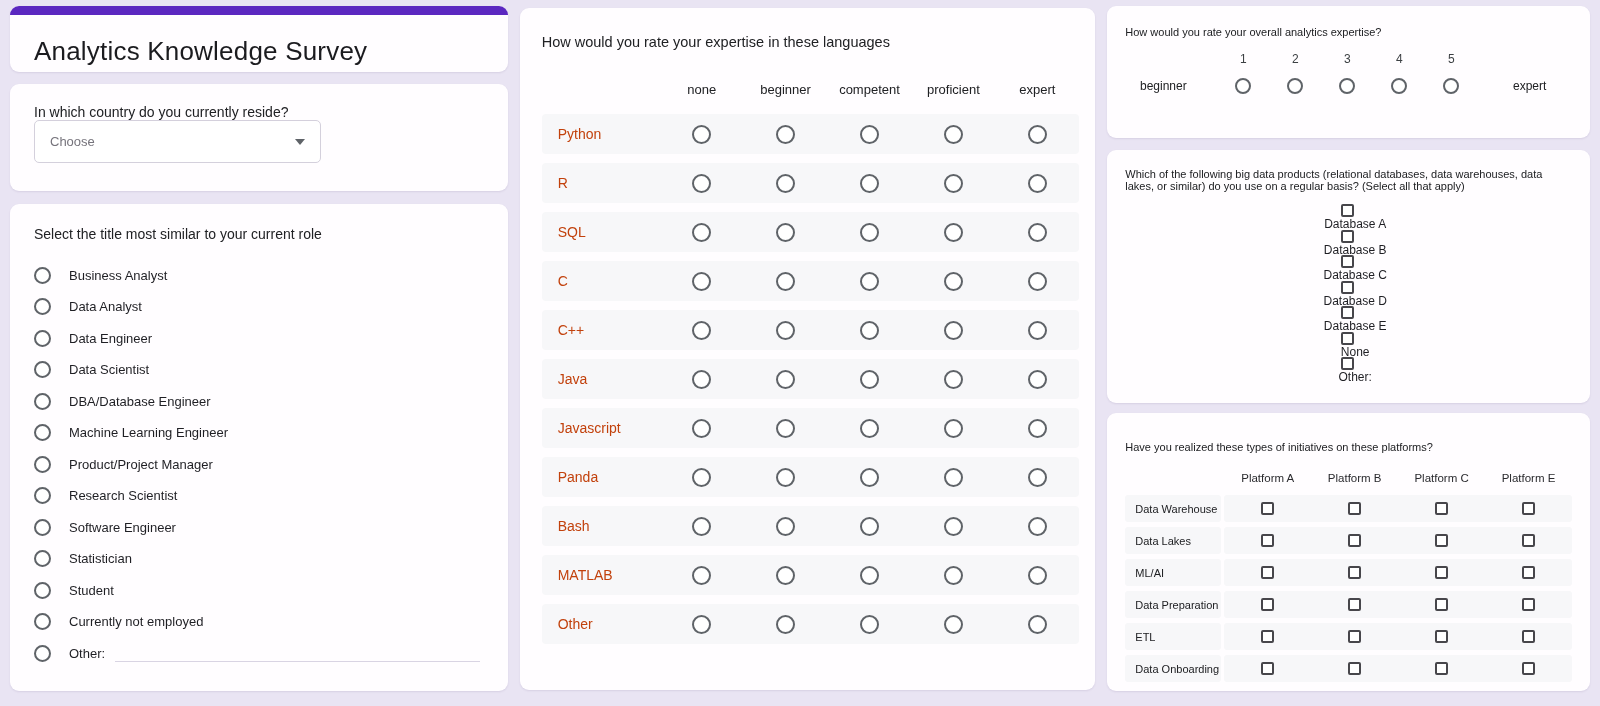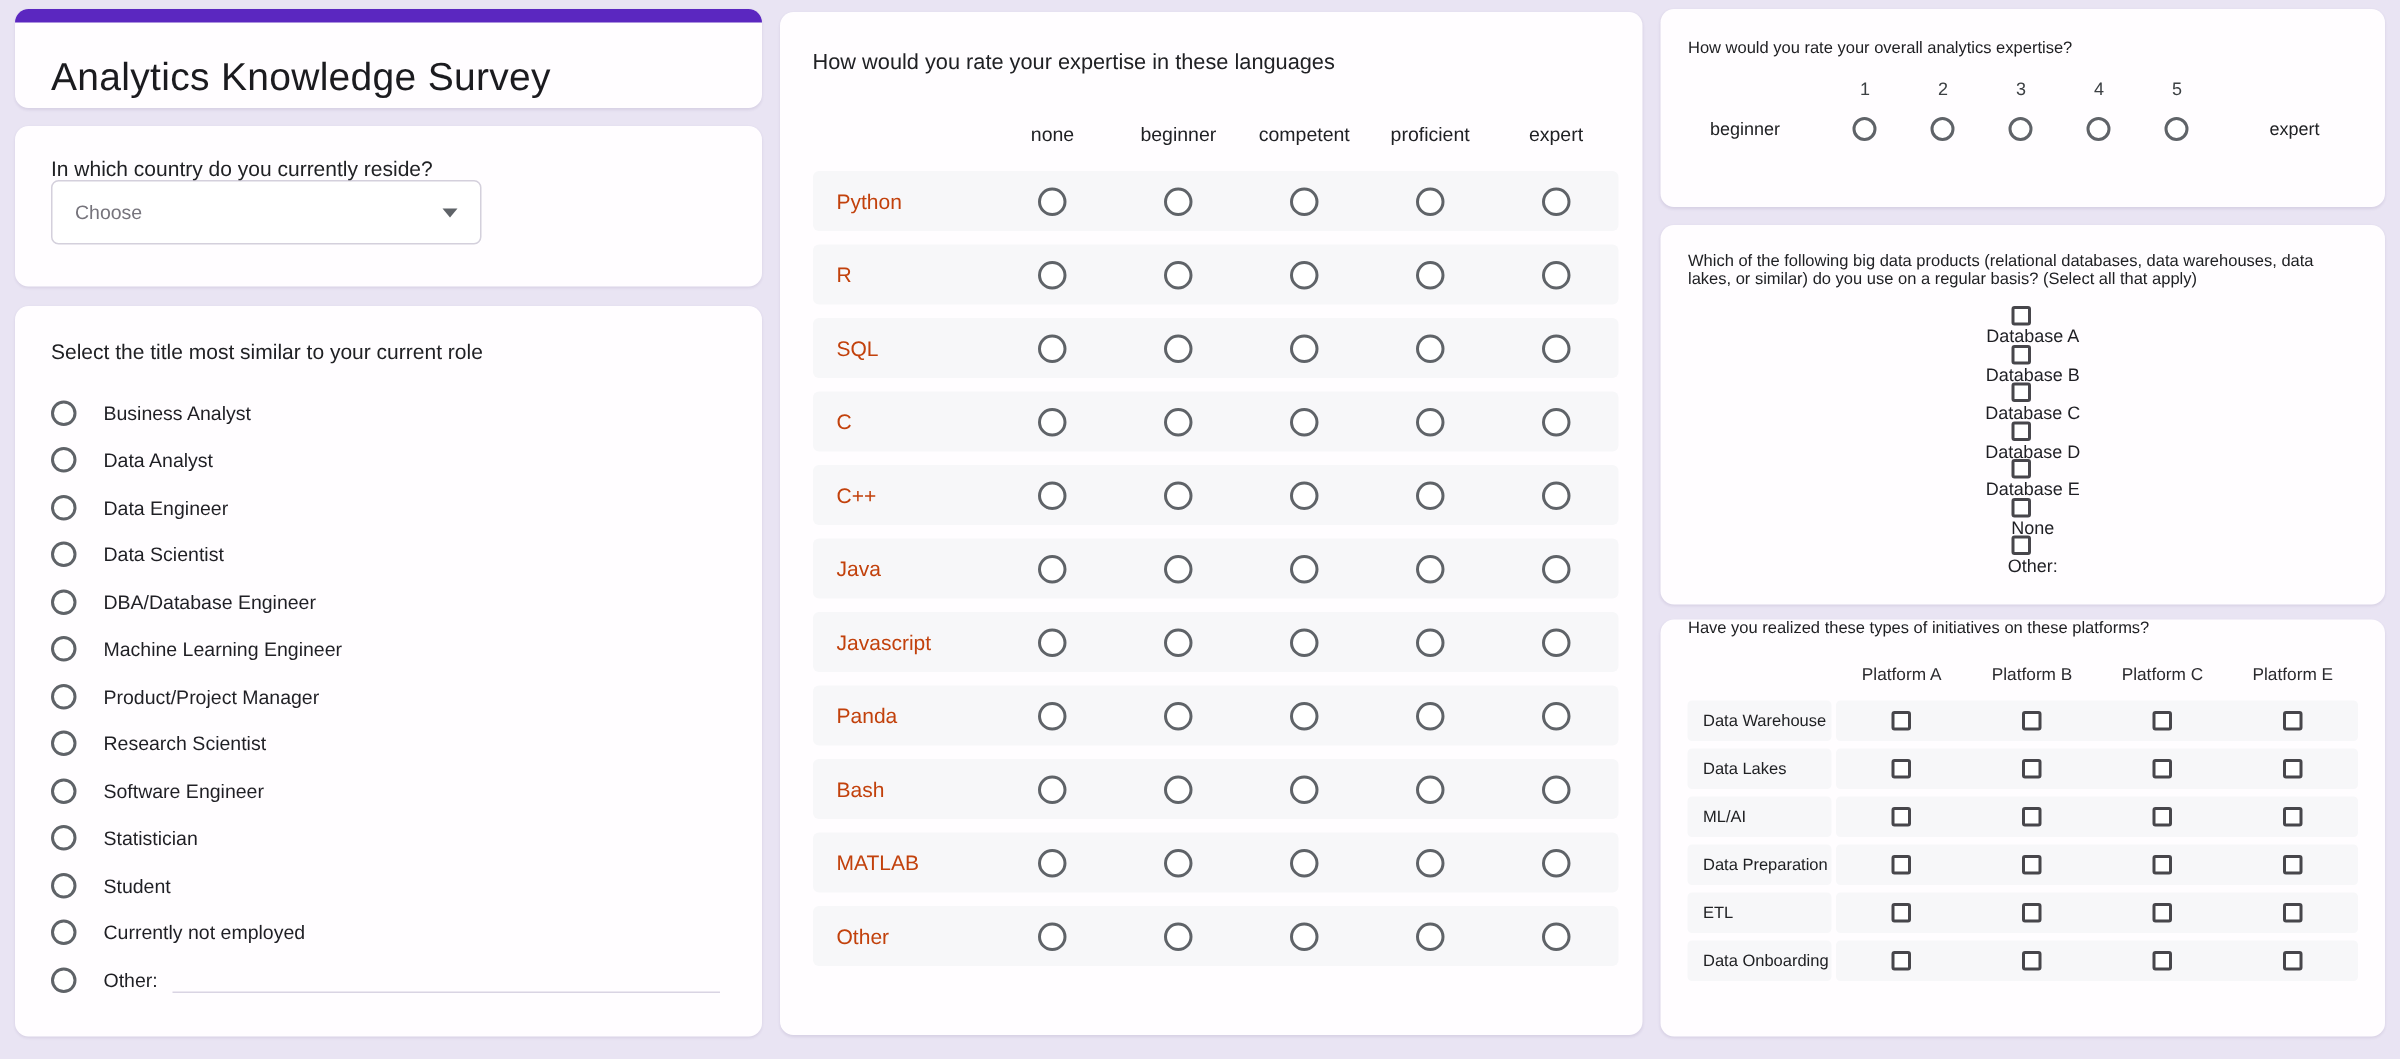--- a/index.html
+++ b/index.html
@@ -85,21 +85,21 @@
   .bigdata-card { height: 253px; margin-bottom: 10px; padding: 18px 20px 0 18px; }
   .check-list { margin-top: 12px; }
   .check-row { display: flex; align-items: center; height: 25.5px; cursor: pointer; flex-direction: column; }
   .checkbox {
     width: 13px; height: 13px; border: 2px solid #47464b; border-radius: 2px;
     background: #fff; flex: 0 0 auto;
   }
   .check-label { font-size: 12px; margin-left: 15px; color: #1f1f24; }
   .check-other-line { flex: 1; margin-left: 12px; border-bottom: 1px solid #cfc9db; height: 14px; }
 
-  .init-card { flex: 1; padding: 0 18px 0 18px; }
+  .init-card { flex: 1; padding: 28px 18px 0 18px; }
   .init-grid { margin-top: 12px; }
   .init-header { display: grid; grid-template-columns: 99px repeat(4, 1fr); align-items: center; height: 26px; margin-bottom: 4px; }
   .init-col-head { text-align: center; font-size: 11.5px; color: #2a2a2e; }
   .init-row { display: flex; margin-bottom: 5px; height: 27px; }
   .init-label-cell {
     width: 96px; border-radius: 3px; display: flex; align-items: center;
     padding-left: 10px; font-size: 11px; color: #202124; flex: 0 0 auto;
   }
   .init-cells {
     flex: 1; margin-left: 3px; border-radius: 3px;

